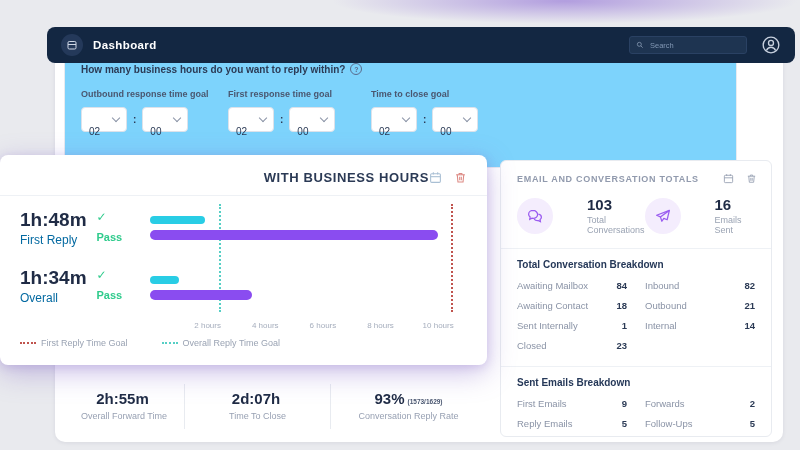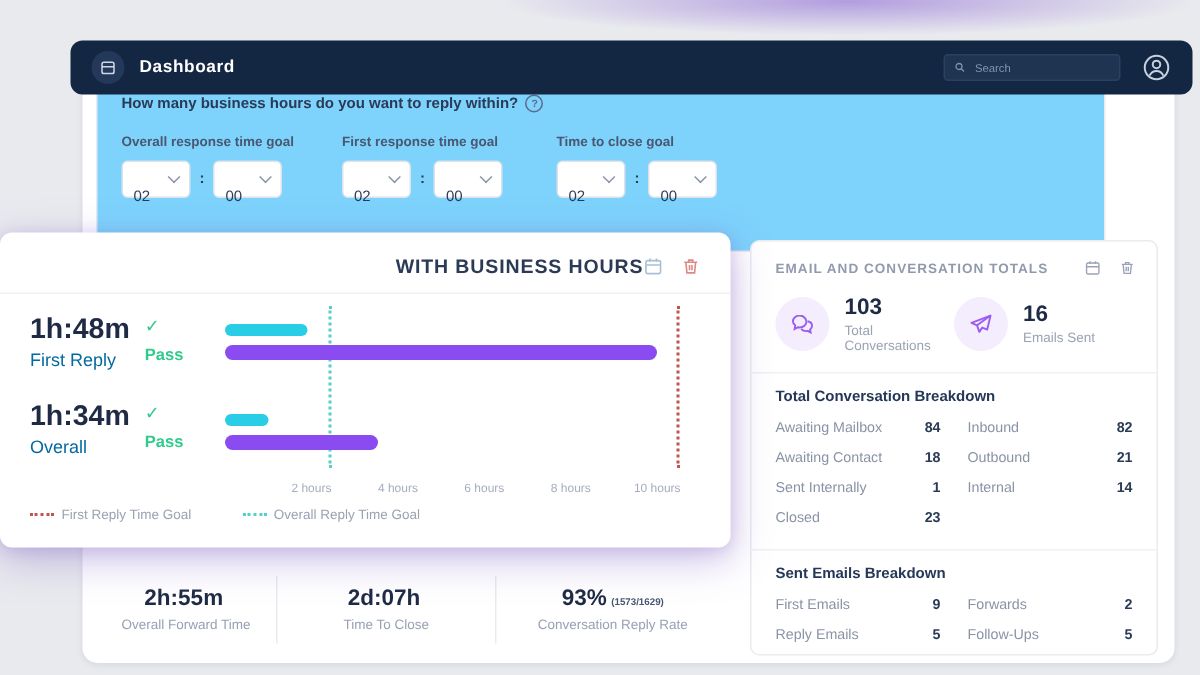--- a/index.html
+++ b/index.html
@@ -58,21 +58,21 @@
   .plot .goal-line{position:absolute;top:2px;bottom:18px;border-left:2px dotted;}
   .legend{display:flex;align-items:flex-start;margin:8px 0 0 20px;gap:34px;}
   .legend-item{display:flex;align-items:center;font-size:9px;color:#9aa3b3;}
   .swatch{display:inline-block;width:16px;border-top:2px dotted #c0544e;margin-right:5px;}
   
   .totals-card{position:absolute;left:500px;top:160px;width:272px;height:277px;background:#fff;
     border:1px solid #e8ebf0;border-radius:6px;box-sizing:border-box;z-index:2;overflow:hidden;}
   .tc-header{display:flex;align-items:center;padding:12px 14px 6px 16px;}
   .tc-title{flex:1;font-size:9px;font-weight:700;letter-spacing:.7px;color:#919aad;}
   .tc-totals{display:flex;padding:6px 16px 13px;}
-  .tc-item{flex:1;display:flex;align-items:center;}
+  .tc-item{flex:1;display:flex;align-items:center;gap:24px;}
   .tc-circle{width:36px;height:36px;border-radius:50%;background:#f4edfd;color:#9b5cf0;
     display:flex;align-items:center;justify-content:center;flex:0 0 36px;}
   .tc-text{margin-left:10px;}
   .tc-value{font-size:15px;font-weight:800;color:#1f2b45;}
   .tc-label{font-size:9px;color:#9aa3b3;margin-top:2px;}
   .tc-section{padding:10px 16px 6px;}
   .tc-sec-title{font-size:10px;font-weight:700;color:#253858;margin-bottom:10px;}
   .brow{display:grid;grid-template-columns:1fr 30px 18px 1fr 30px;margin-bottom:9px;align-items:center;}
   .blabel{font-size:9.5px;color:#8a93a6;}
   .bval{font-size:9.5px;font-weight:700;color:#2b3a55;text-align:right;}
@@ -120,21 +120,21 @@
 
   <div class="main-panel"></div>
 
   <div class="goals-panel">
     <div class="question">
       <span>How many business hours do you want to reply within?</span>
       <span class="help">?</span>
     </div>
 
     <div class="goal-group" style="left:16px;">
-      <div class="goal-label">Overall response time goal</div>
+      <div class="goal-label">Outbound response time goal</div>
       <div class="sel-row">
         <div class="sel">
           <span class="val">02</span>
             <span class="chev"></span>
         </div>
         <span class="colon">:</span>
         <div class="sel">
           <span class="val">00</span>
             <span class="chev"></span>
         </div>

